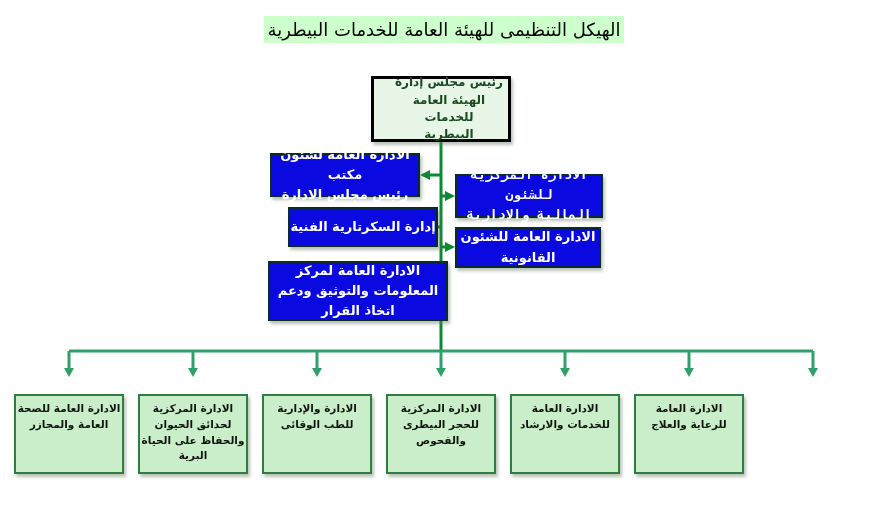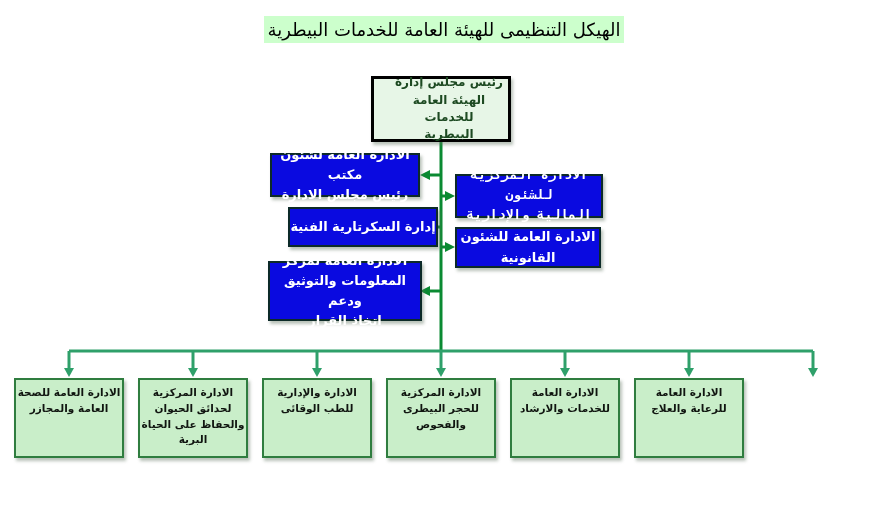--- a/index.html
+++ b/index.html
@@ -73,21 +73,21 @@
     font-size:12px;font-weight:bold;line-height:1.45;padding-left:16px;
   }
   .blue-box{
     background:var(--blue-box-bg);
     border:2px solid var(--blue-box-border);
     color:var(--blue-box-text);
     font-size:13px;font-weight:bold;line-height:1.55;text-align:center;
   }
   .box-office{left:270px;top:153px;width:150px;height:44px;}
   .box-secretariat{left:270px;top:207px;width:150px;height:40px;margin-left:18px;}
-  .box-infocenter{left:268px;top:261px;width:154px;height:60px;}
+  .box-infocenter{left:268px;top:261px;width:180px;height:60px;}
   .box-financial{left:455px;top:174px;width:148px;height:44px;font-family:Liberation Mono, monospace;}
   .box-legal{left:455px;top:227px;width:146px;height:41px;}
   .bottom-row{
     position:absolute;
     left:14px;top:378px;
     width:854px;height:80px;
     display:flex;
     gap:14px;
   }
   .green-box{
@@ -98,20 +98,21 @@
     border:2px solid var(--green-box-border);
     color:var(--green-box-text);
     font-size:10.5px;font-weight:bold;line-height:1.5;
     display:flex;
     align-items:flex-start;
     justify-content:center;
     text-align:center;
     padding-top:5px;
     direction:rtl;
     box-shadow:2px 3px 3px rgba(100,120,100,0.45);
+    margin-top:16px;
   }
 </style>
 </head>
 <body>
 
 <div class="stage">
 
   <div class="title">
     <span>الهيكل التنظيمى للهيئة العامة للخدمات البيطرية</span>
   </div>

